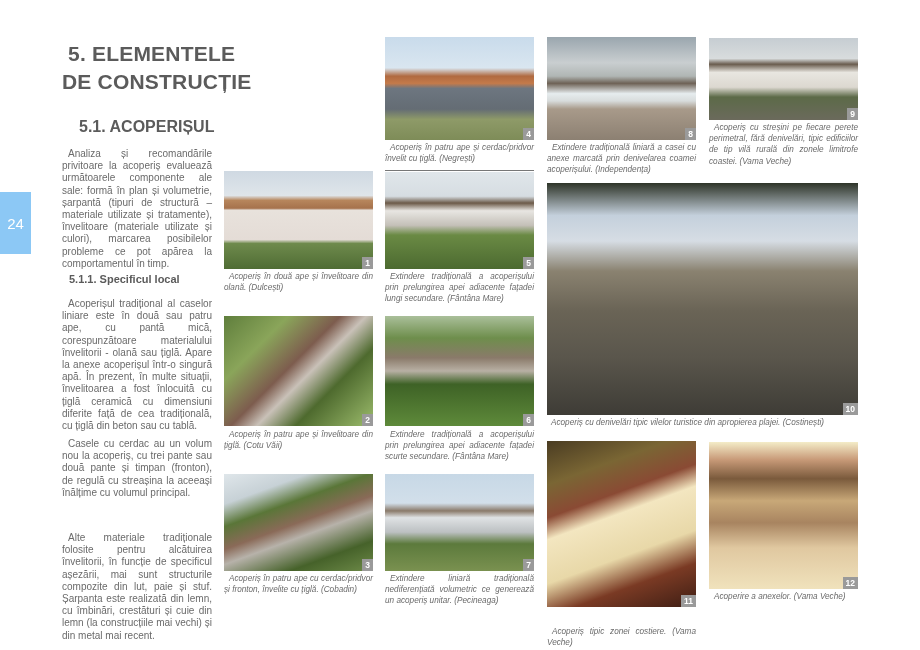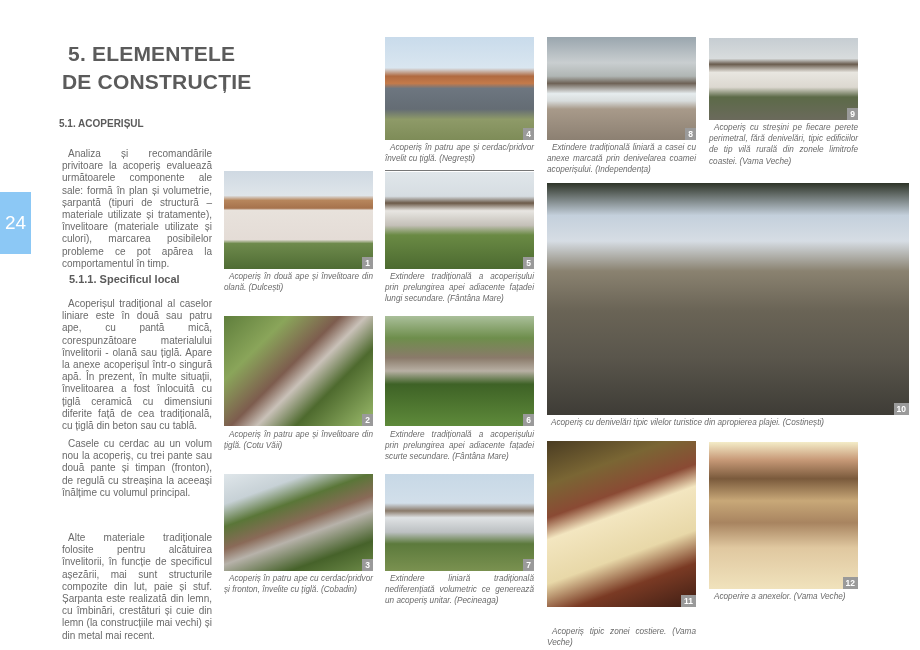--- a/index.html
+++ b/index.html
@@ -1,21 +1,21 @@
 <!DOCTYPE html>
 <html><head>
 <meta charset="utf-8">
 <style>
   html,body{margin:0;padding:0;}
   body{width:920px;height:650px;background:#ffffff;position:relative;overflow:hidden;font-family:"Liberation Sans",sans-serif;color:#5a5a5a;}
   .abs{position:absolute;}
-  .page-tab{left:0;top:192px;width:31px;height:62px;background:#8cc8f5;color:#fff;font-size:19px;display:flex;align-items:center;justify-content:center;}
+  .page-tab{left:0;top:192px;width:31px;height:62px;background:#8cc8f5;color:#fff;font-size:15px;display:flex;align-items:center;justify-content:center;}
   .title{left:62px;top:40px;font-size:21px;font-weight:bold;color:#5b5b5b;line-height:28px;letter-spacing:0.2px;}
   .title .l1{padding-left:6px;}
-  .h2{left:59px;top:118px;font-size:10px;font-weight:bold;color:#5b5b5b;}
+  .h2{left:79px;top:118px;font-size:16px;font-weight:bold;color:#5b5b5b;}
   .h3{left:69px;top:273px;font-size:11px;font-weight:bold;color:#5b5b5b;}
   .para{left:62px;width:150px;font-size:10px;line-height:12.2px;text-align:justify;color:#6a6a6a;text-indent:6px;}
   .photo{position:absolute;overflow:hidden;}
   .num{position:absolute;right:0;bottom:0;background:#9a9a9a;color:#fff;font-size:8.5px;font-weight:bold;padding:1px 3px;line-height:10px;}
   .cap{position:absolute;font-size:8.2px;line-height:11.2px;font-style:italic;color:#6a6a6a;text-align:justify;text-indent:5px;}
   .rule{position:absolute;height:1px;background:#777;}
 </style>
 </head>
 <body>
 
@@ -74,21 +74,21 @@
 <div class="photo" style="left:547px;top:37px;width:149px;height:103px;background:linear-gradient(#9aa6ae 0%,#c9ced0 25%,#b0b6b4 38%,#6e6256 45%,#e6ecee 55%,#d8dcdc 62%,#a89a8a 70%,#8c8072 100%);">
   <span class="num">8</span>
 </div>
 <div class="cap" style="left:547px;top:142px;width:149px;">Extindere tradițională liniară a casei cu anexe marcată prin denivelarea coamei acoperișului. (Independența)</div>
 
 <div class="photo" style="left:709px;top:38px;width:149px;height:82px;background:linear-gradient(#c6cdd2 0%,#d8dcdd 25%,#6a5c4e 32%,#e8e6e0 42%,#dcd8d0 60%,#5c6a48 72%,#6b6a5c 100%);">
   <span class="num">9</span>
 </div>
 <div class="cap" style="left:709px;top:122px;width:149px;">Acoperiș cu streșini pe fiecare perete perimetral, fără denivelări, tipic edificiilor de tip vilă rurală din zonele limitrofe coastei. (Vama Veche)</div>
 
-<div class="photo" style="left:547px;top:183px;width:362px;height:232px;background:linear-gradient(#2e3428 0%,#c4d0dc 14%,#d6dde4 25%,#8a8270 38%,#6a6456 55%,#5a564c 75%,#3e3c36 100%);">
+<div class="photo" style="left:547px;top:183px;width:311px;height:232px;background:linear-gradient(#2e3428 0%,#c4d0dc 14%,#d6dde4 25%,#8a8270 38%,#6a6456 55%,#5a564c 75%,#3e3c36 100%);">
   <span class="num">10</span>
 </div>
 <div class="cap" style="left:547px;top:417px;width:311px;text-indent:4px;">Acoperiș cu denivelări tipic vilelor turistice din apropierea plajei. (Costinești)</div>
 
 <div class="photo" style="left:547px;top:441px;width:149px;height:166px;background:linear-gradient(160deg,#4a3c22 0%,#7a6634 20%,#8a4a34 35%,#f3e6c0 45%,#e8d8a8 65%,#7a3a24 80%,#3e1e14 100%);">
   <span class="num">11</span>
 </div>
 <div class="cap" style="left:547px;top:626px;width:149px;">Acoperiș tipic zonei costiere. (Vama Veche)</div>
 
 <div class="photo" style="left:709px;top:442px;width:149px;height:147px;background:linear-gradient(#f4ecc8 0%,#c89a78 12%,#7a5a3c 25%,#c8a878 40%,#a88460 55%,#e0c8a0 72%,#f0e2bc 100%);">

